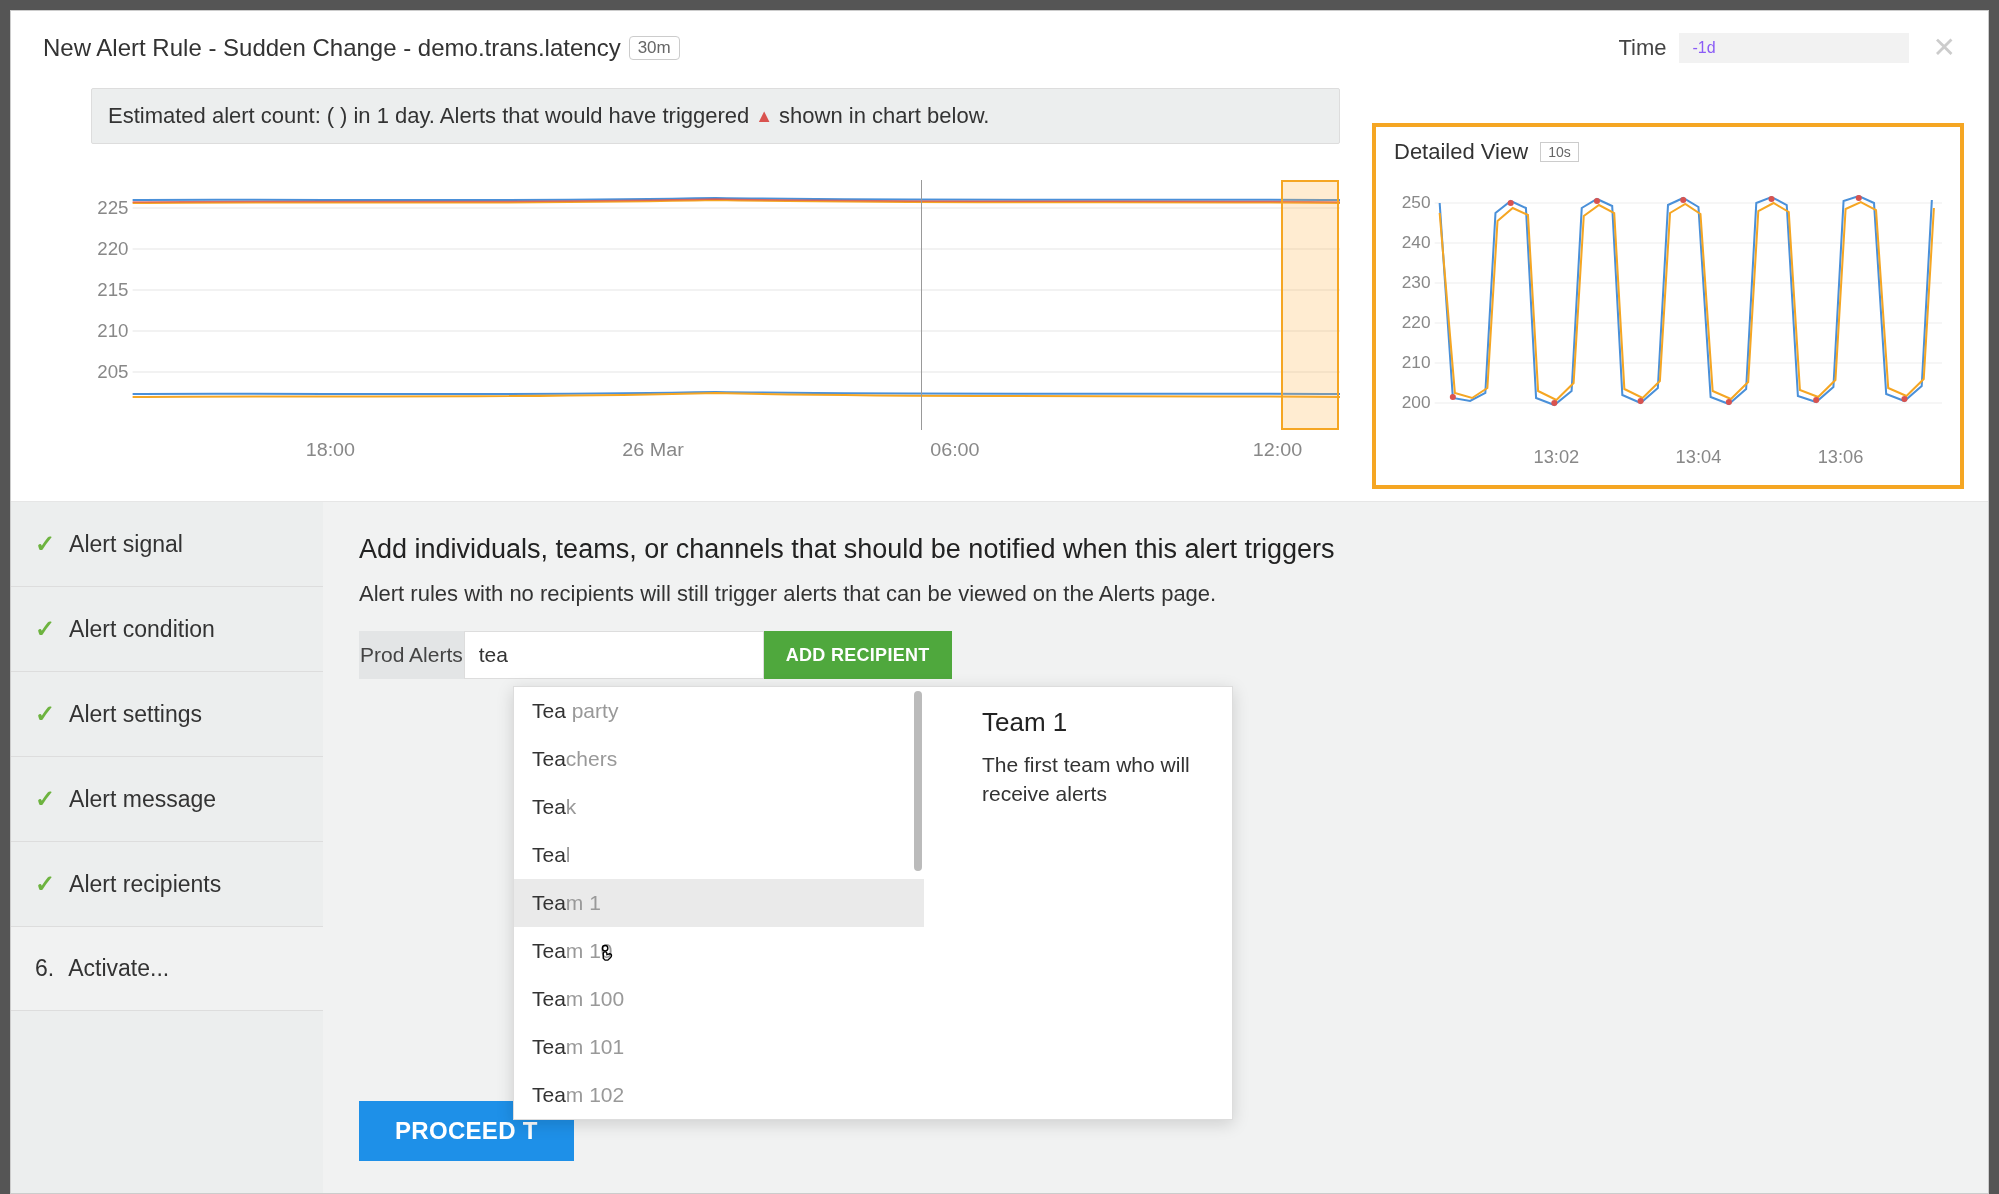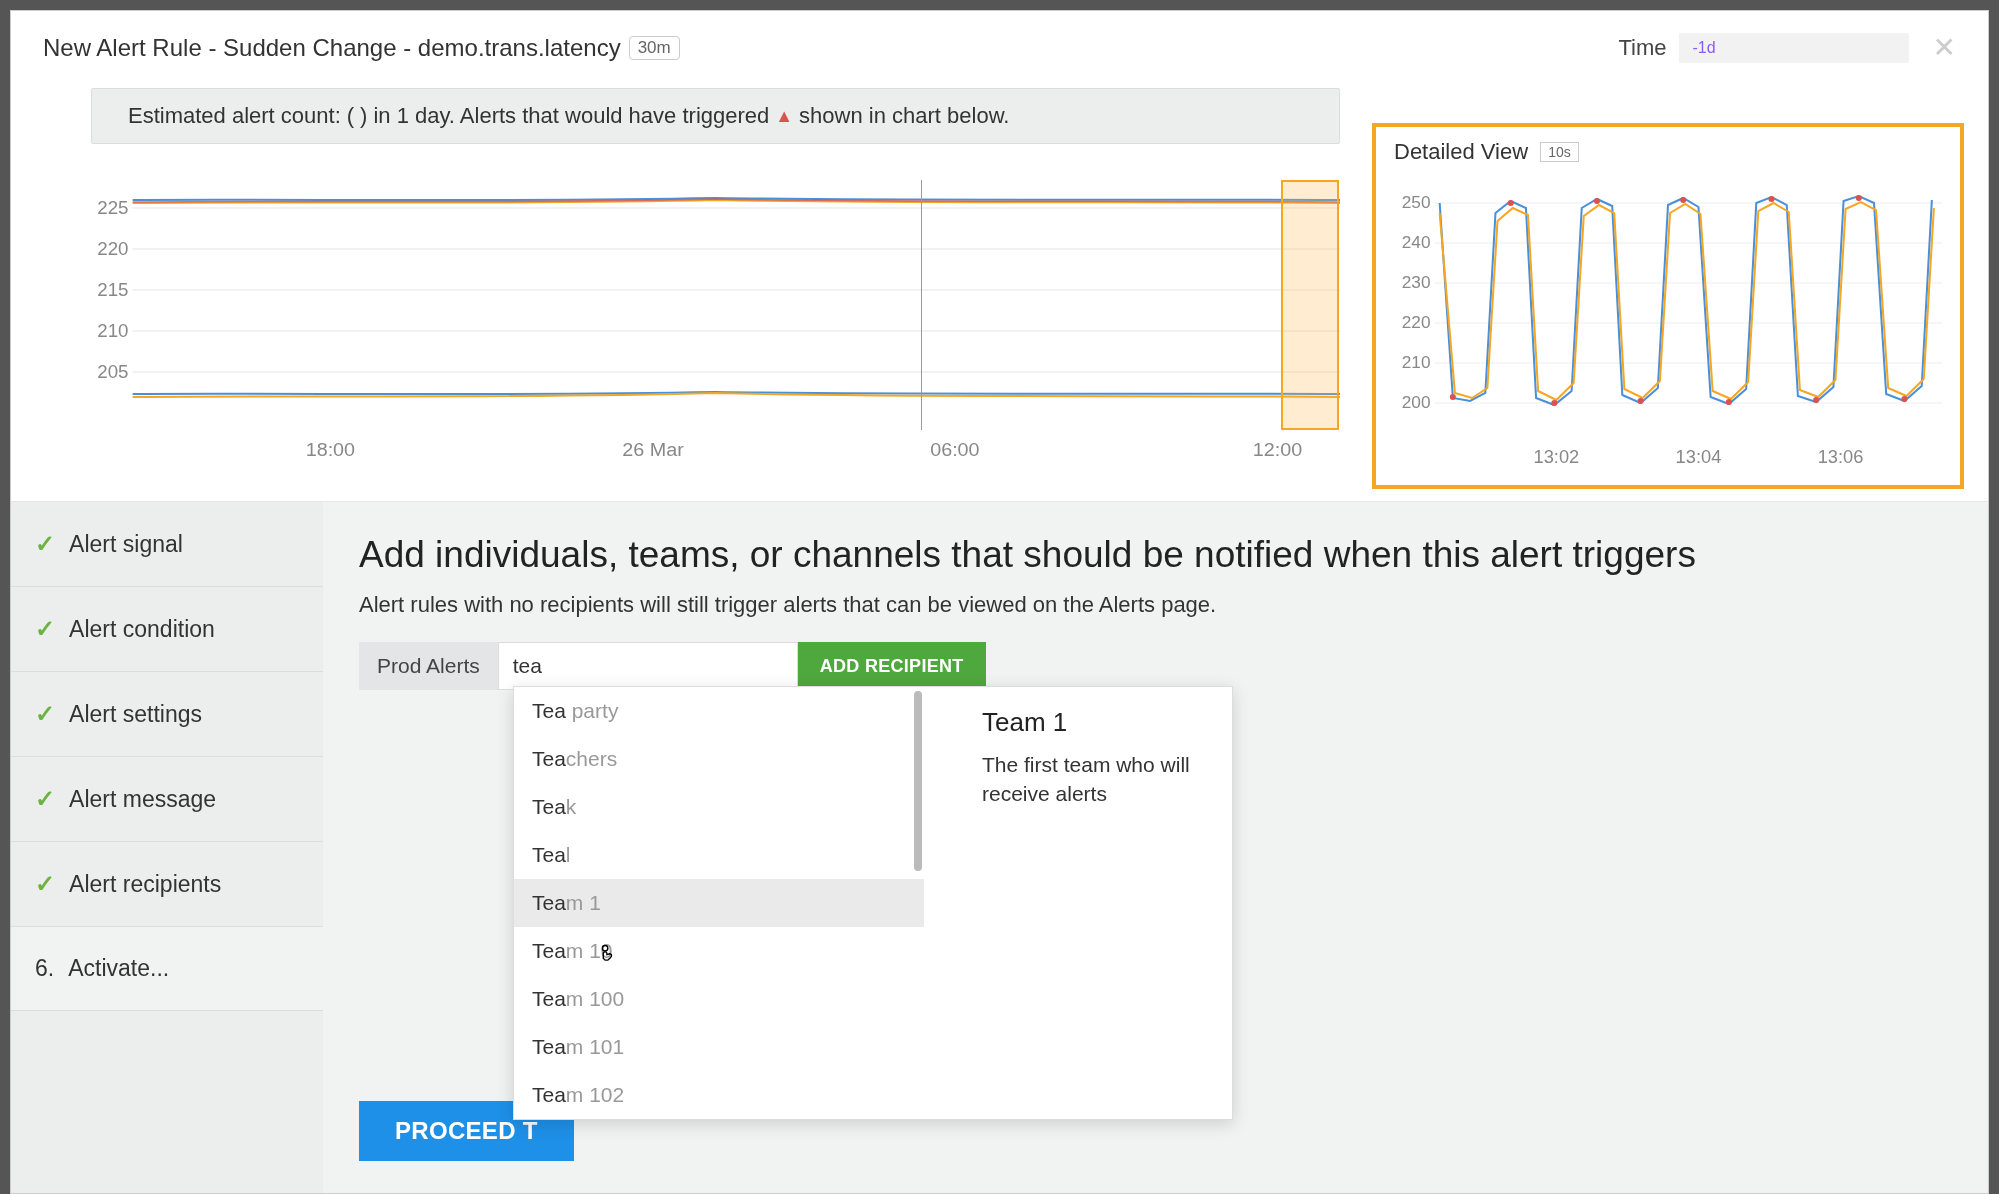--- a/index.html
+++ b/index.html
@@ -66,21 +66,21 @@
 .chart-row {
   display: flex;
   padding: 12px 24px 12px 80px;
   gap: 32px;
 }
 .main-chart-col { flex: 1; }
 .alert-banner {
   background: #eceeee;
   border: 1px solid #ddd;
   border-radius: 2px;
-  padding: 14px 36px;
+  padding: 14px 16px;
   font-size: 22px;
   color: #333;
   display: flex;
   align-items: center;
   gap: 6px;
 }
 .tri-red {
   color: #d9534f;
   font-size: 18px;
 }
@@ -156,38 +156,38 @@
 }
 .step.active { background: #f1f2f2; }
 .step .num { color: #333; }
 
 .content {
   flex: 1;
   padding: 32px 36px;
   position: relative;
 }
 .content h2 {
-  font-size: 37px;
+  font-size: 27px;
   font-weight: 400;
   color: #222;
   margin-bottom: 16px;
 }
 .content p.sub {
   font-size: 22px;
   color: #333;
   margin-bottom: 24px;
 }
 .recipient-row {
   display: flex;
   align-items: stretch;
   gap: 0;
 }
 .tag-prod {
   background: #e3e5e6;
-  padding: 12px 18px;
+  padding: 12px 1px;
   font-size: 21px;
   color: #444;
 }
 .recipient-input {
   font-size: 21px;
   padding: 10px 14px;
   border: 1px solid #ddd;
   width: 300px;
   color: #333;
   outline: none;

